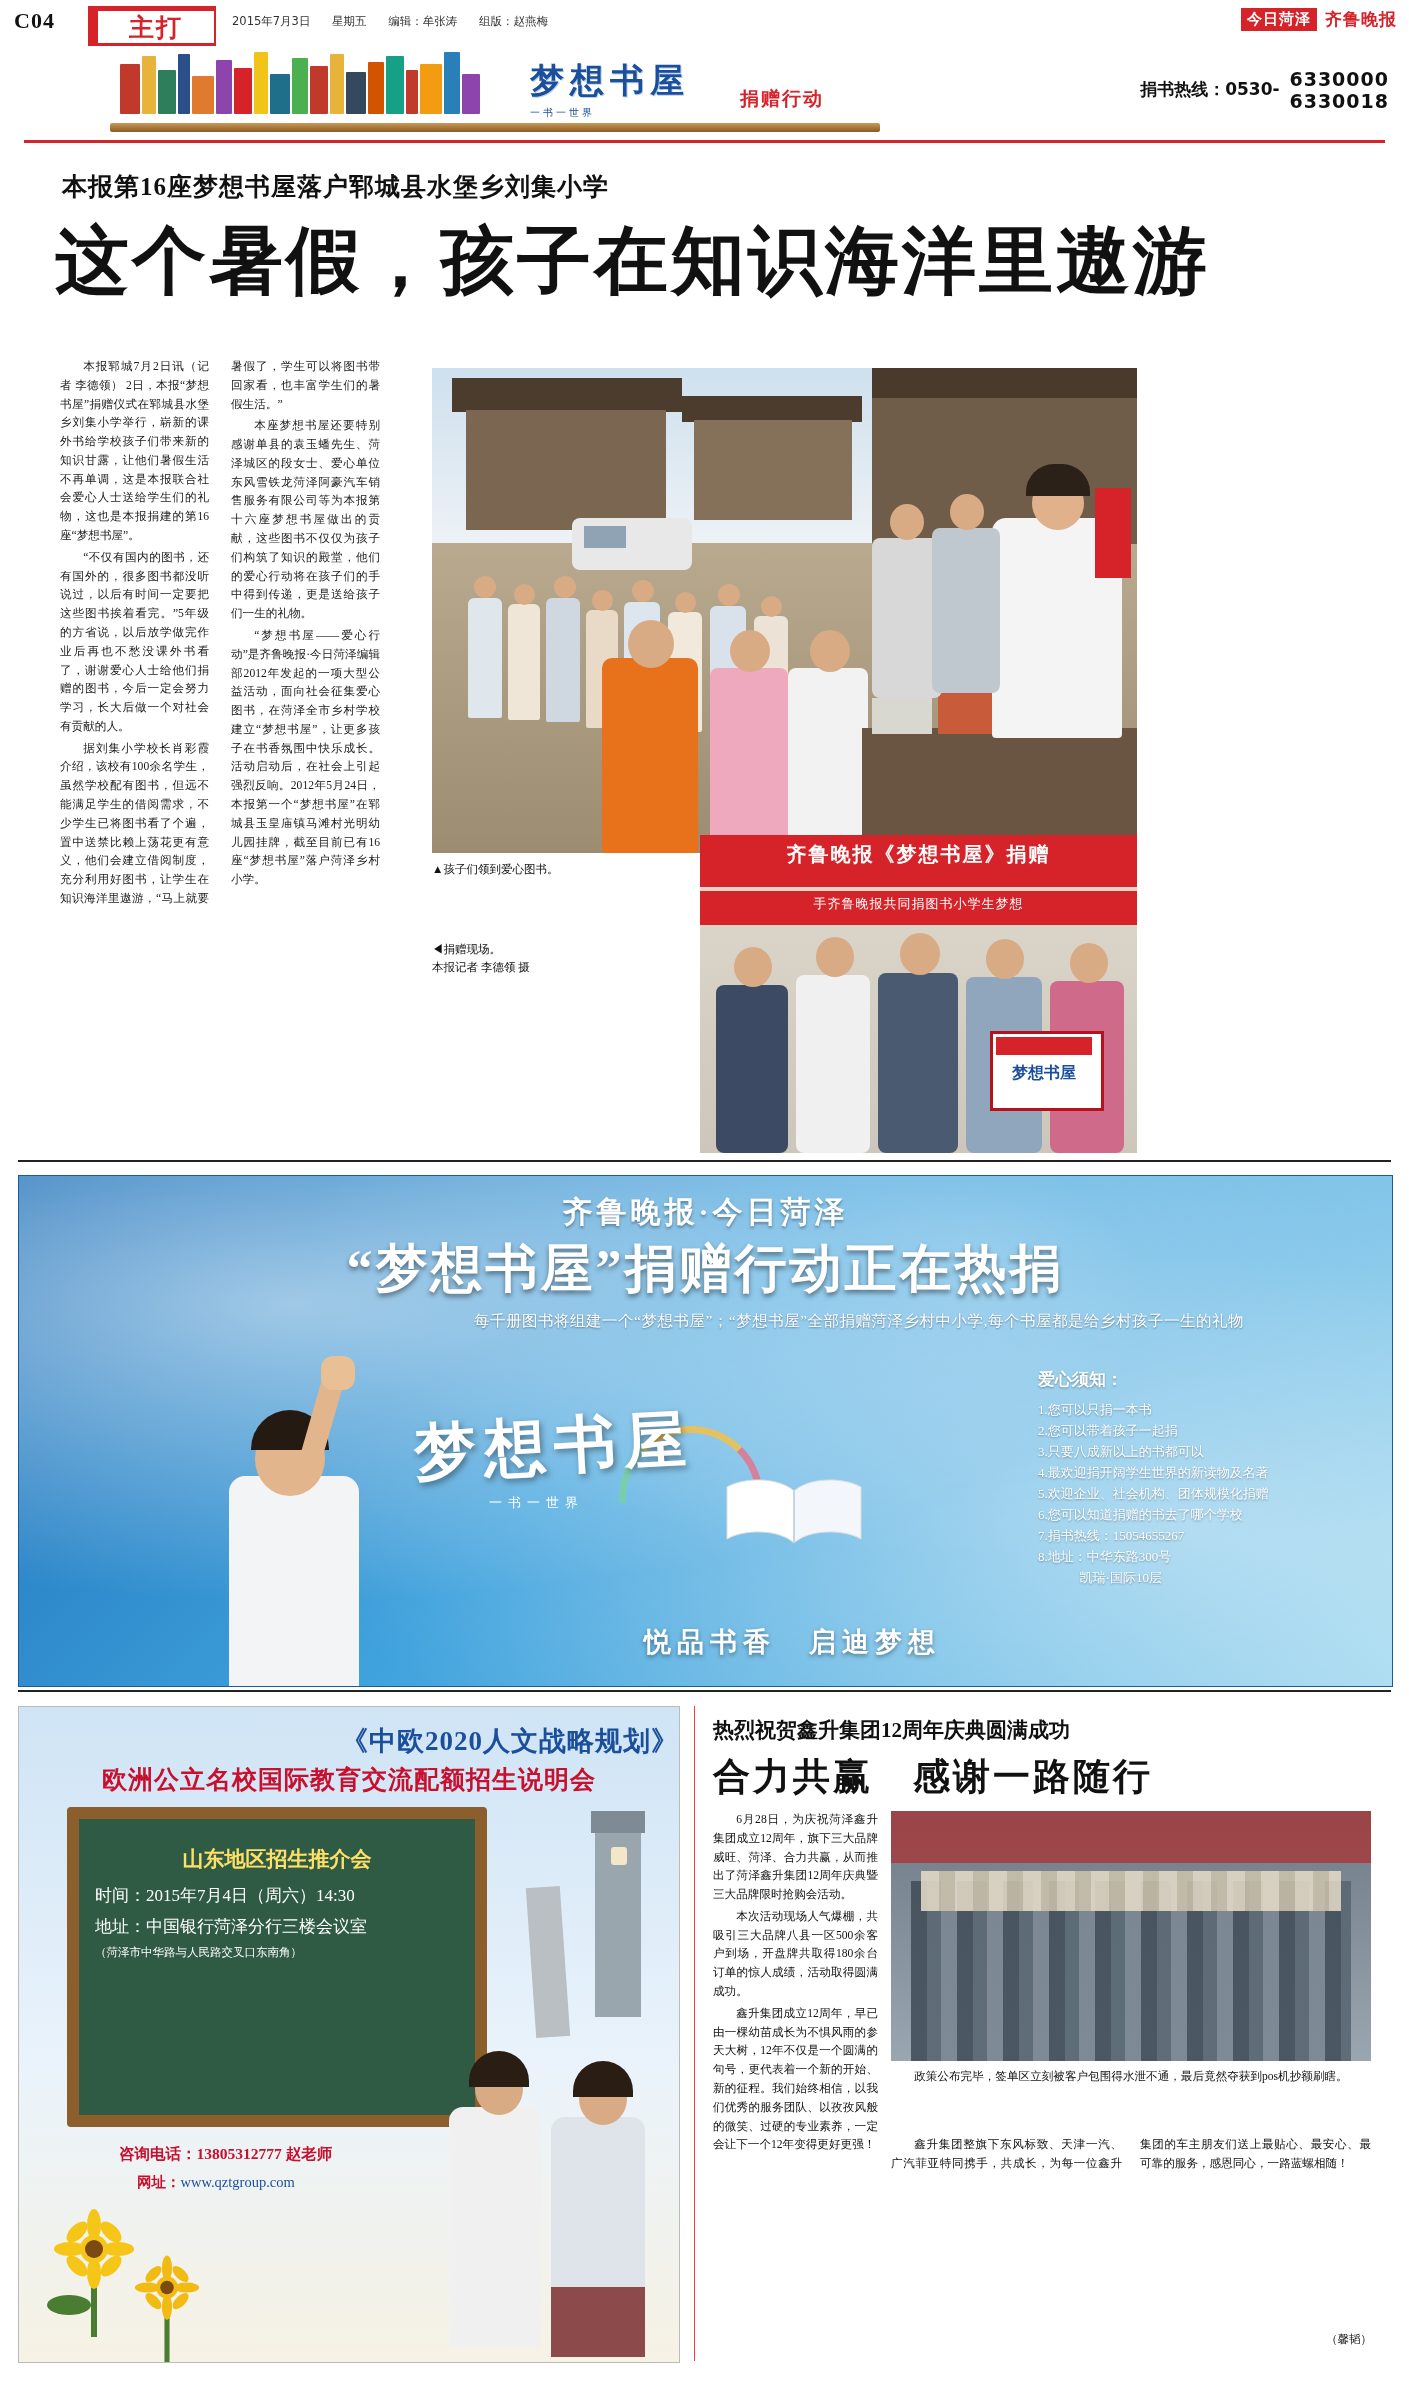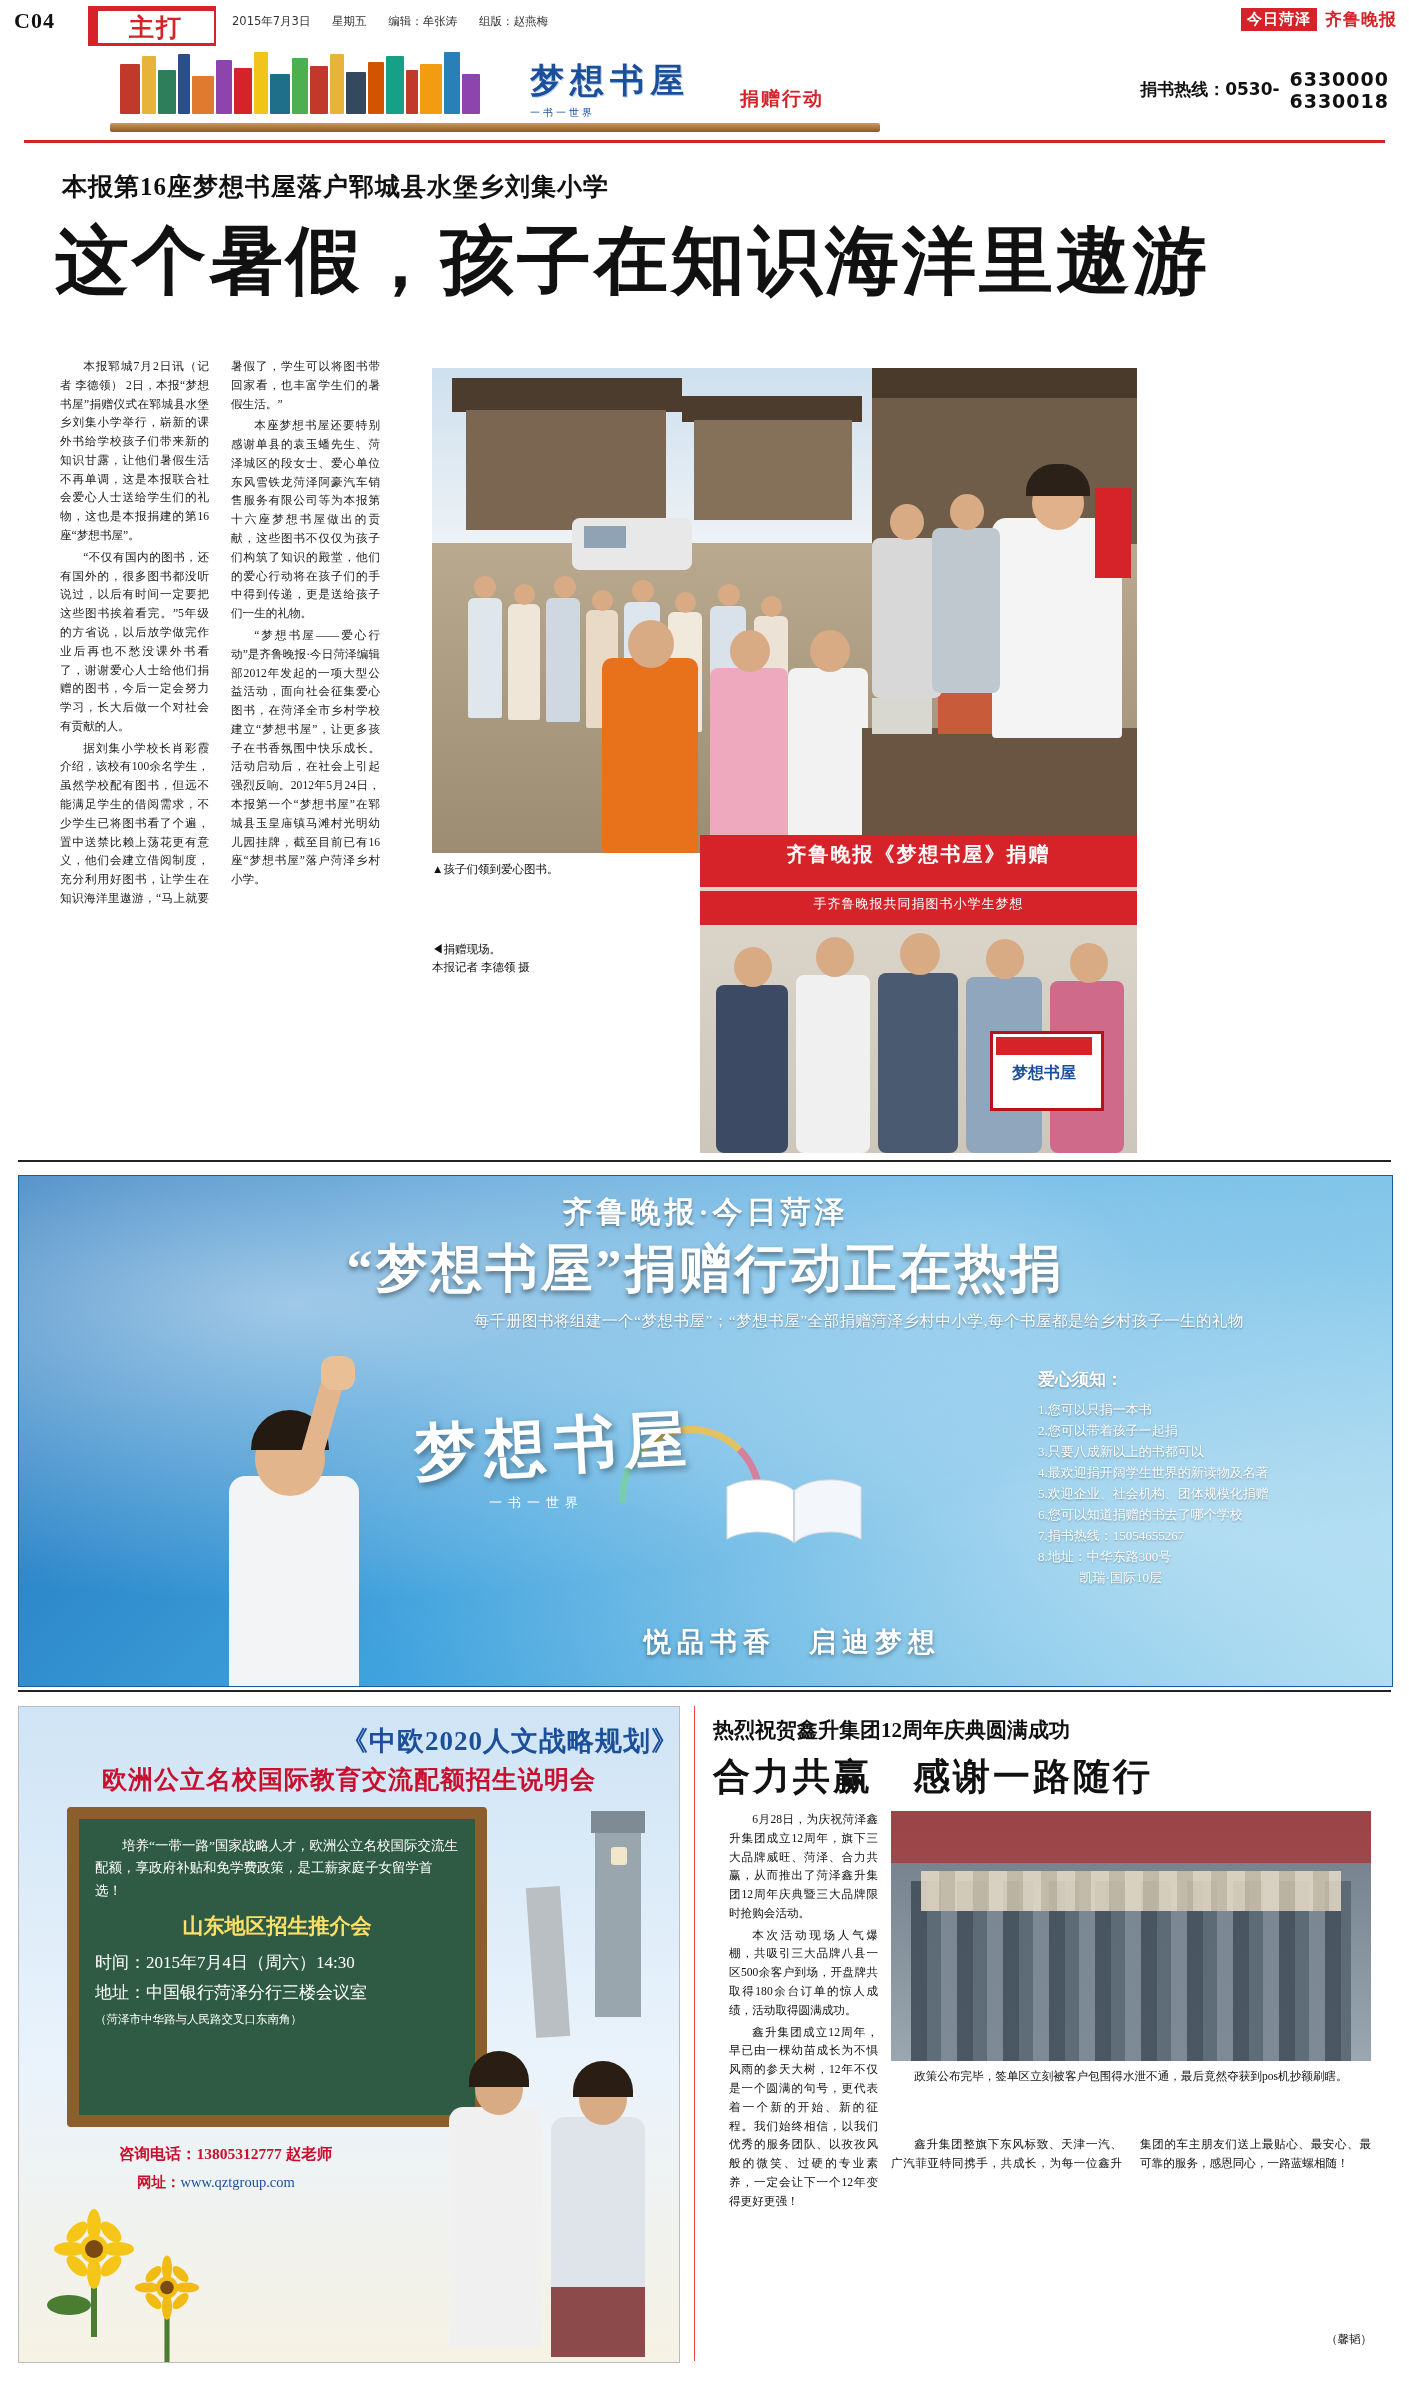--- a/index.html
+++ b/index.html
@@ -88,21 +88,21 @@
   .bad-url b{color:#c8102e;}
   .bad-url span{color:#1b4f9c;}
   .tower{position:absolute;right:24px;top:110px;width:130px;height:260px;}
   .sunflower{position:absolute;}
 
   
   .br{position:absolute;left:694px;top:1706px;width:697px;height:655px;background:#fff;border-left:1px solid #ef4444;}
   .br-k{position:absolute;left:18px;top:10px;font-size:21px;font-weight:bold;font-family:"Liberation Serif",serif;}
   .br-h{position:absolute;left:18px;top:46px;font-size:37px;font-weight:bold;font-family:"Liberation Serif",serif;letter-spacing:3px;}
   .br-col{position:absolute;left:18px;top:105px;width:165px;font-size:11.6px;line-height:1.62;text-align:justify;font-family:"Liberation Serif",serif;}
-  .br-col p{margin:0 0 3px 16px;text-indent:2em;}
+  .br-col p{margin:0 0 3px 0;text-indent:2em;}
   .br-ph{position:absolute;left:196px;top:105px;width:480px;height:250px;overflow:hidden;background:#cfcfcf;}
   .br-cap{position:absolute;left:196px;top:362px;width:480px;font-size:11.6px;line-height:1.6;font-family:"Liberation Serif",serif;text-indent:2em;}
   .br-col2{position:absolute;left:196px;top:430px;width:480px;column-count:2;column-gap:18px;font-size:11.6px;line-height:1.62;text-align:justify;font-family:"Liberation Serif",serif;}
   .br-col2 p{margin:0 0 3px 0;text-indent:2em;}
   .sig{position:absolute;right:20px;bottom:14px;font-size:11.5px;font-family:"Liberation Serif",serif;}
   .hr-dark{position:absolute;left:18px;top:1690px;width:1373px;height:2px;background:#222;}
   .hr-dark2{position:absolute;left:18px;top:1160px;width:1373px;height:2px;background:#222;}
 </style>
 </head>
 <body>
@@ -313,21 +313,20 @@
     <div class="tower">
       <div style="position:absolute;left:70px;top:0px;width:46px;height:200px;background:#9aa6ae;"></div>
       <div style="position:absolute;left:66px;top:-6px;width:54px;height:22px;background:#7e8b94;"></div>
       <div style="position:absolute;left:86px;top:30px;width:16px;height:18px;background:#f2e7c8;border-radius:3px;"></div>
       <div style="position:absolute;left:6px;top:70px;width:34px;height:150px;background:#b9bfc2;transform:rotate(-4deg);"></div>
     </div>
     <div class="bad-t1">《中欧2020人文战略规划》</div>
     <div class="bad-t2">欧洲公立名校国际教育交流配额招生说明会</div>
 
     <div class="chalk">
-      <p>培养“一带一路”国家战略人才，欧洲公立名校国际交流生配额，享政府补贴和免学费政策，是工薪家庭子女留学首选！</p>
       <div class="ct">山东地区招生推介会</div>
       <div class="row">
         <span>时间：</span><span>2015年7月4日（周六）14:30</span>
       </div>
       <div class="row">
         <span>地址：</span><span>中国银行菏泽分行三楼会议室</span>
       </div>
       <div class="row small">（菏泽市中华路与人民路交叉口东南角）</div>
     </div>
 

